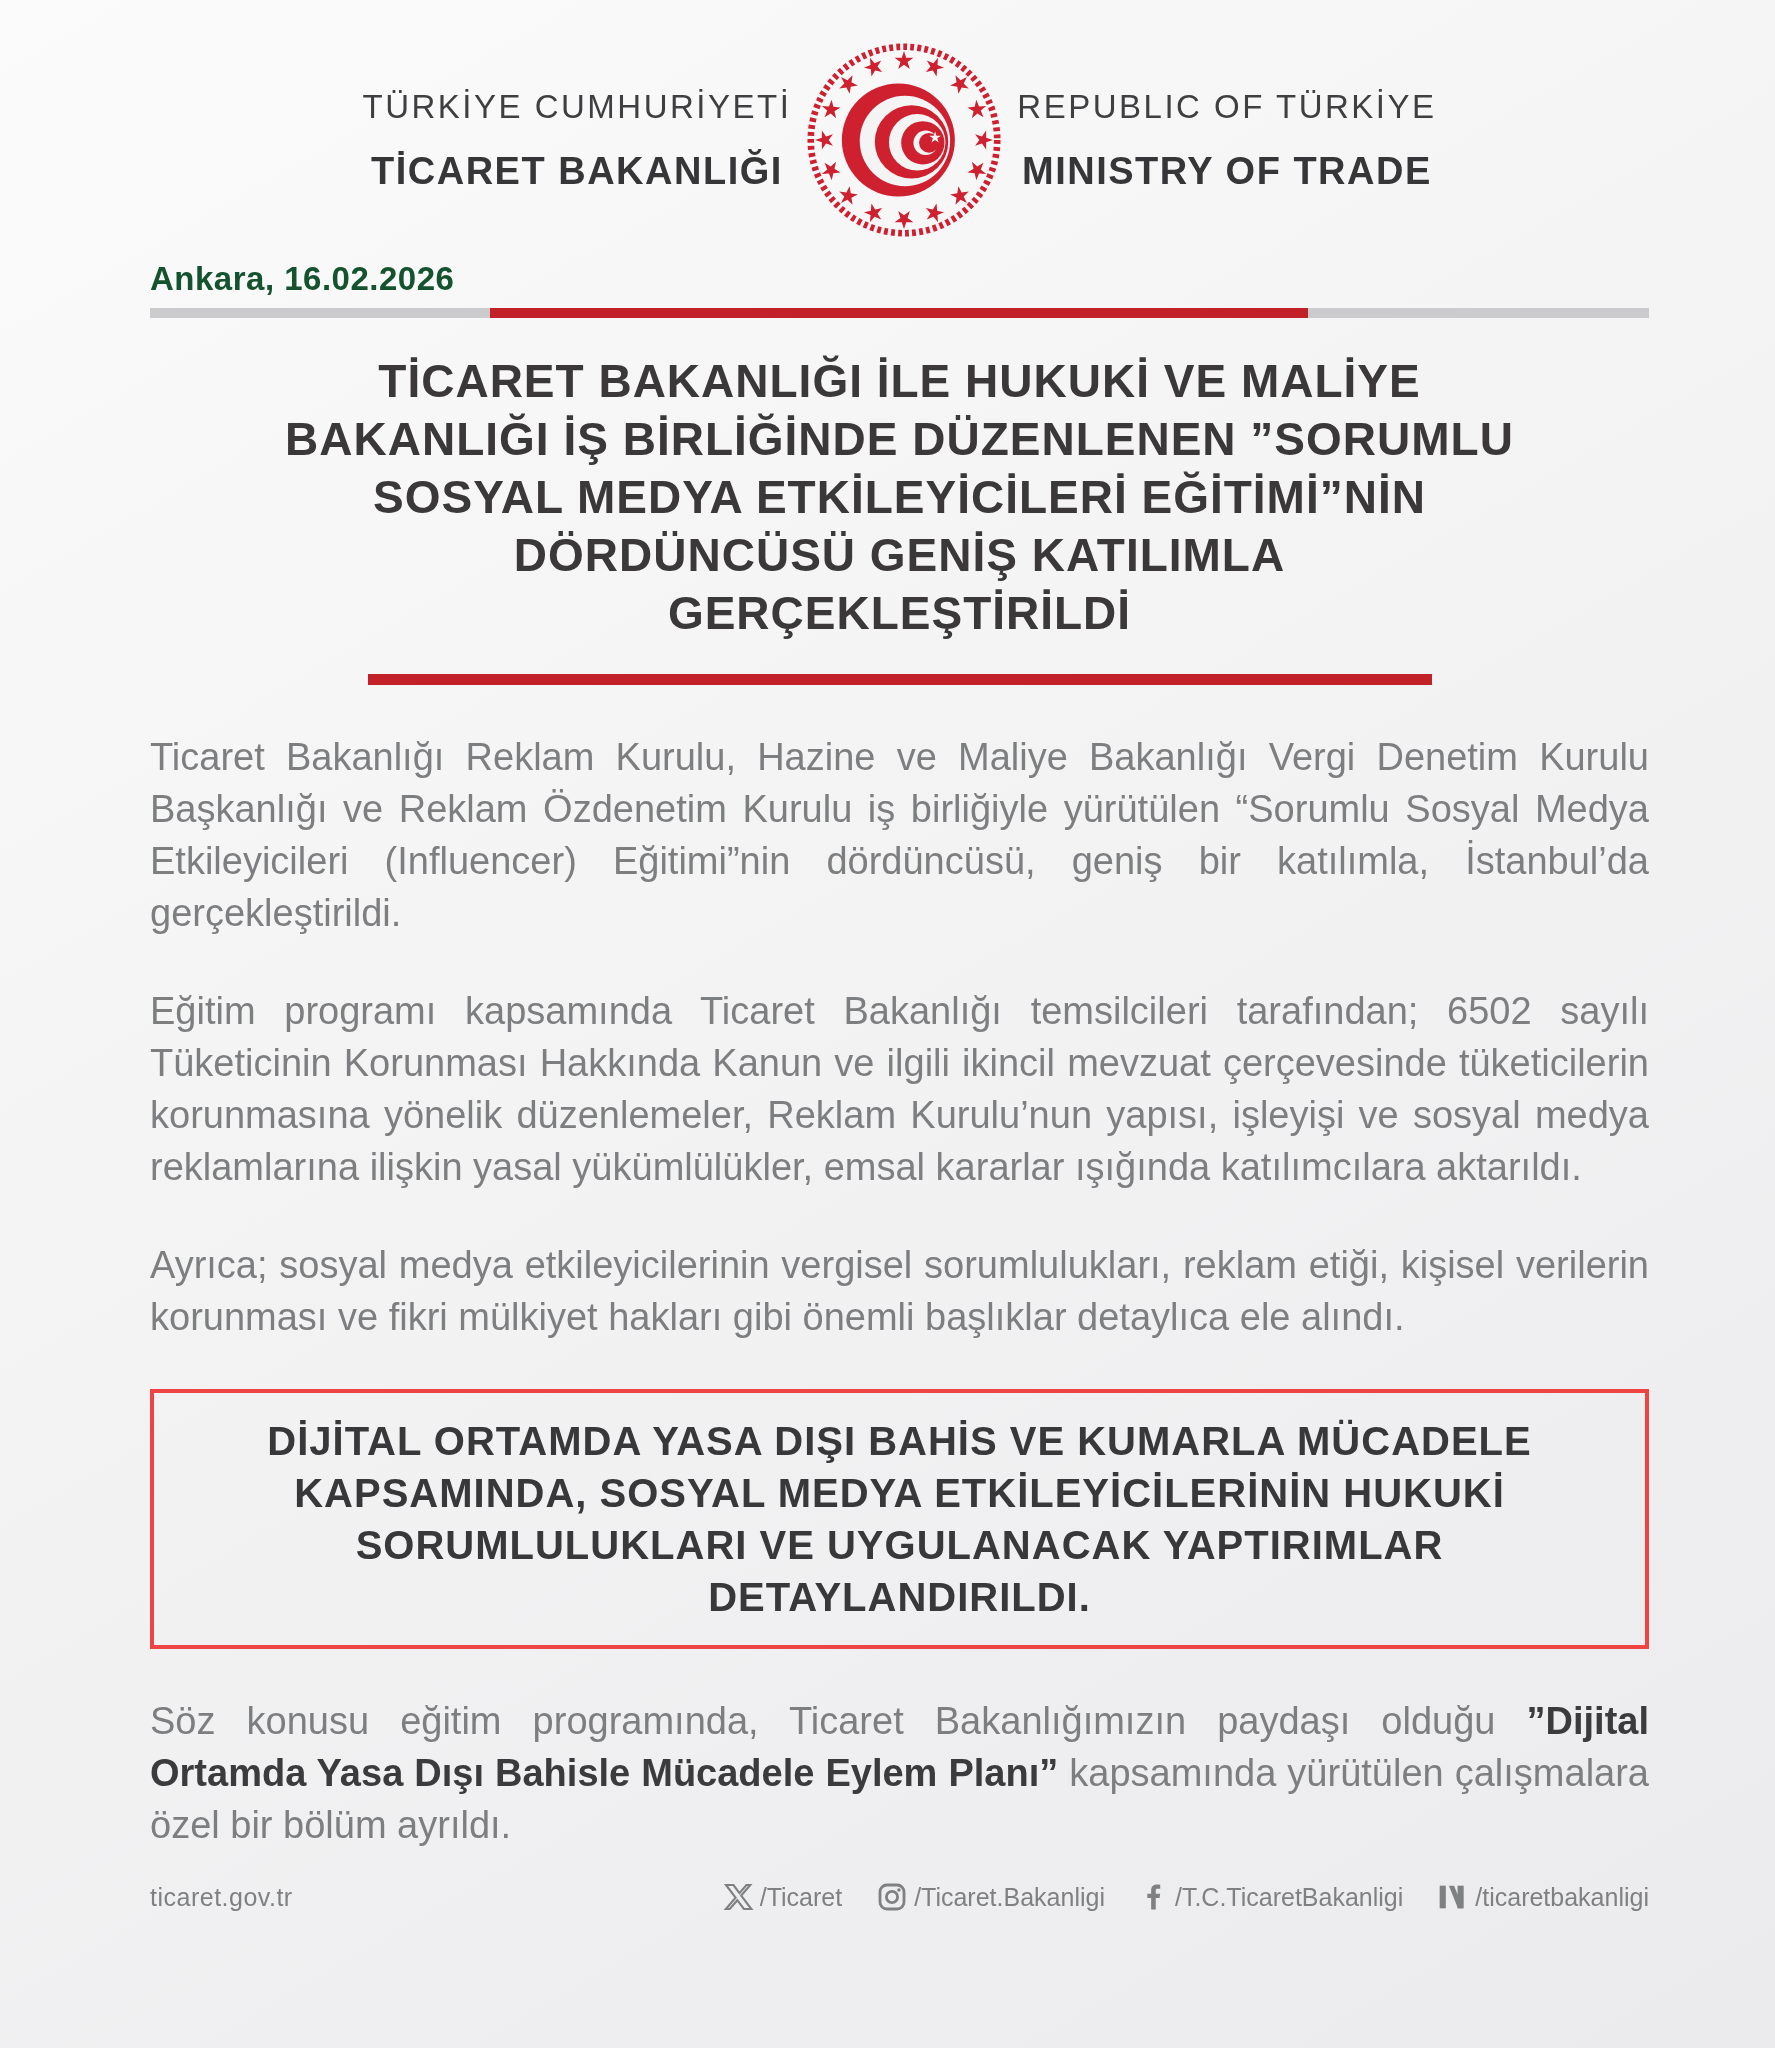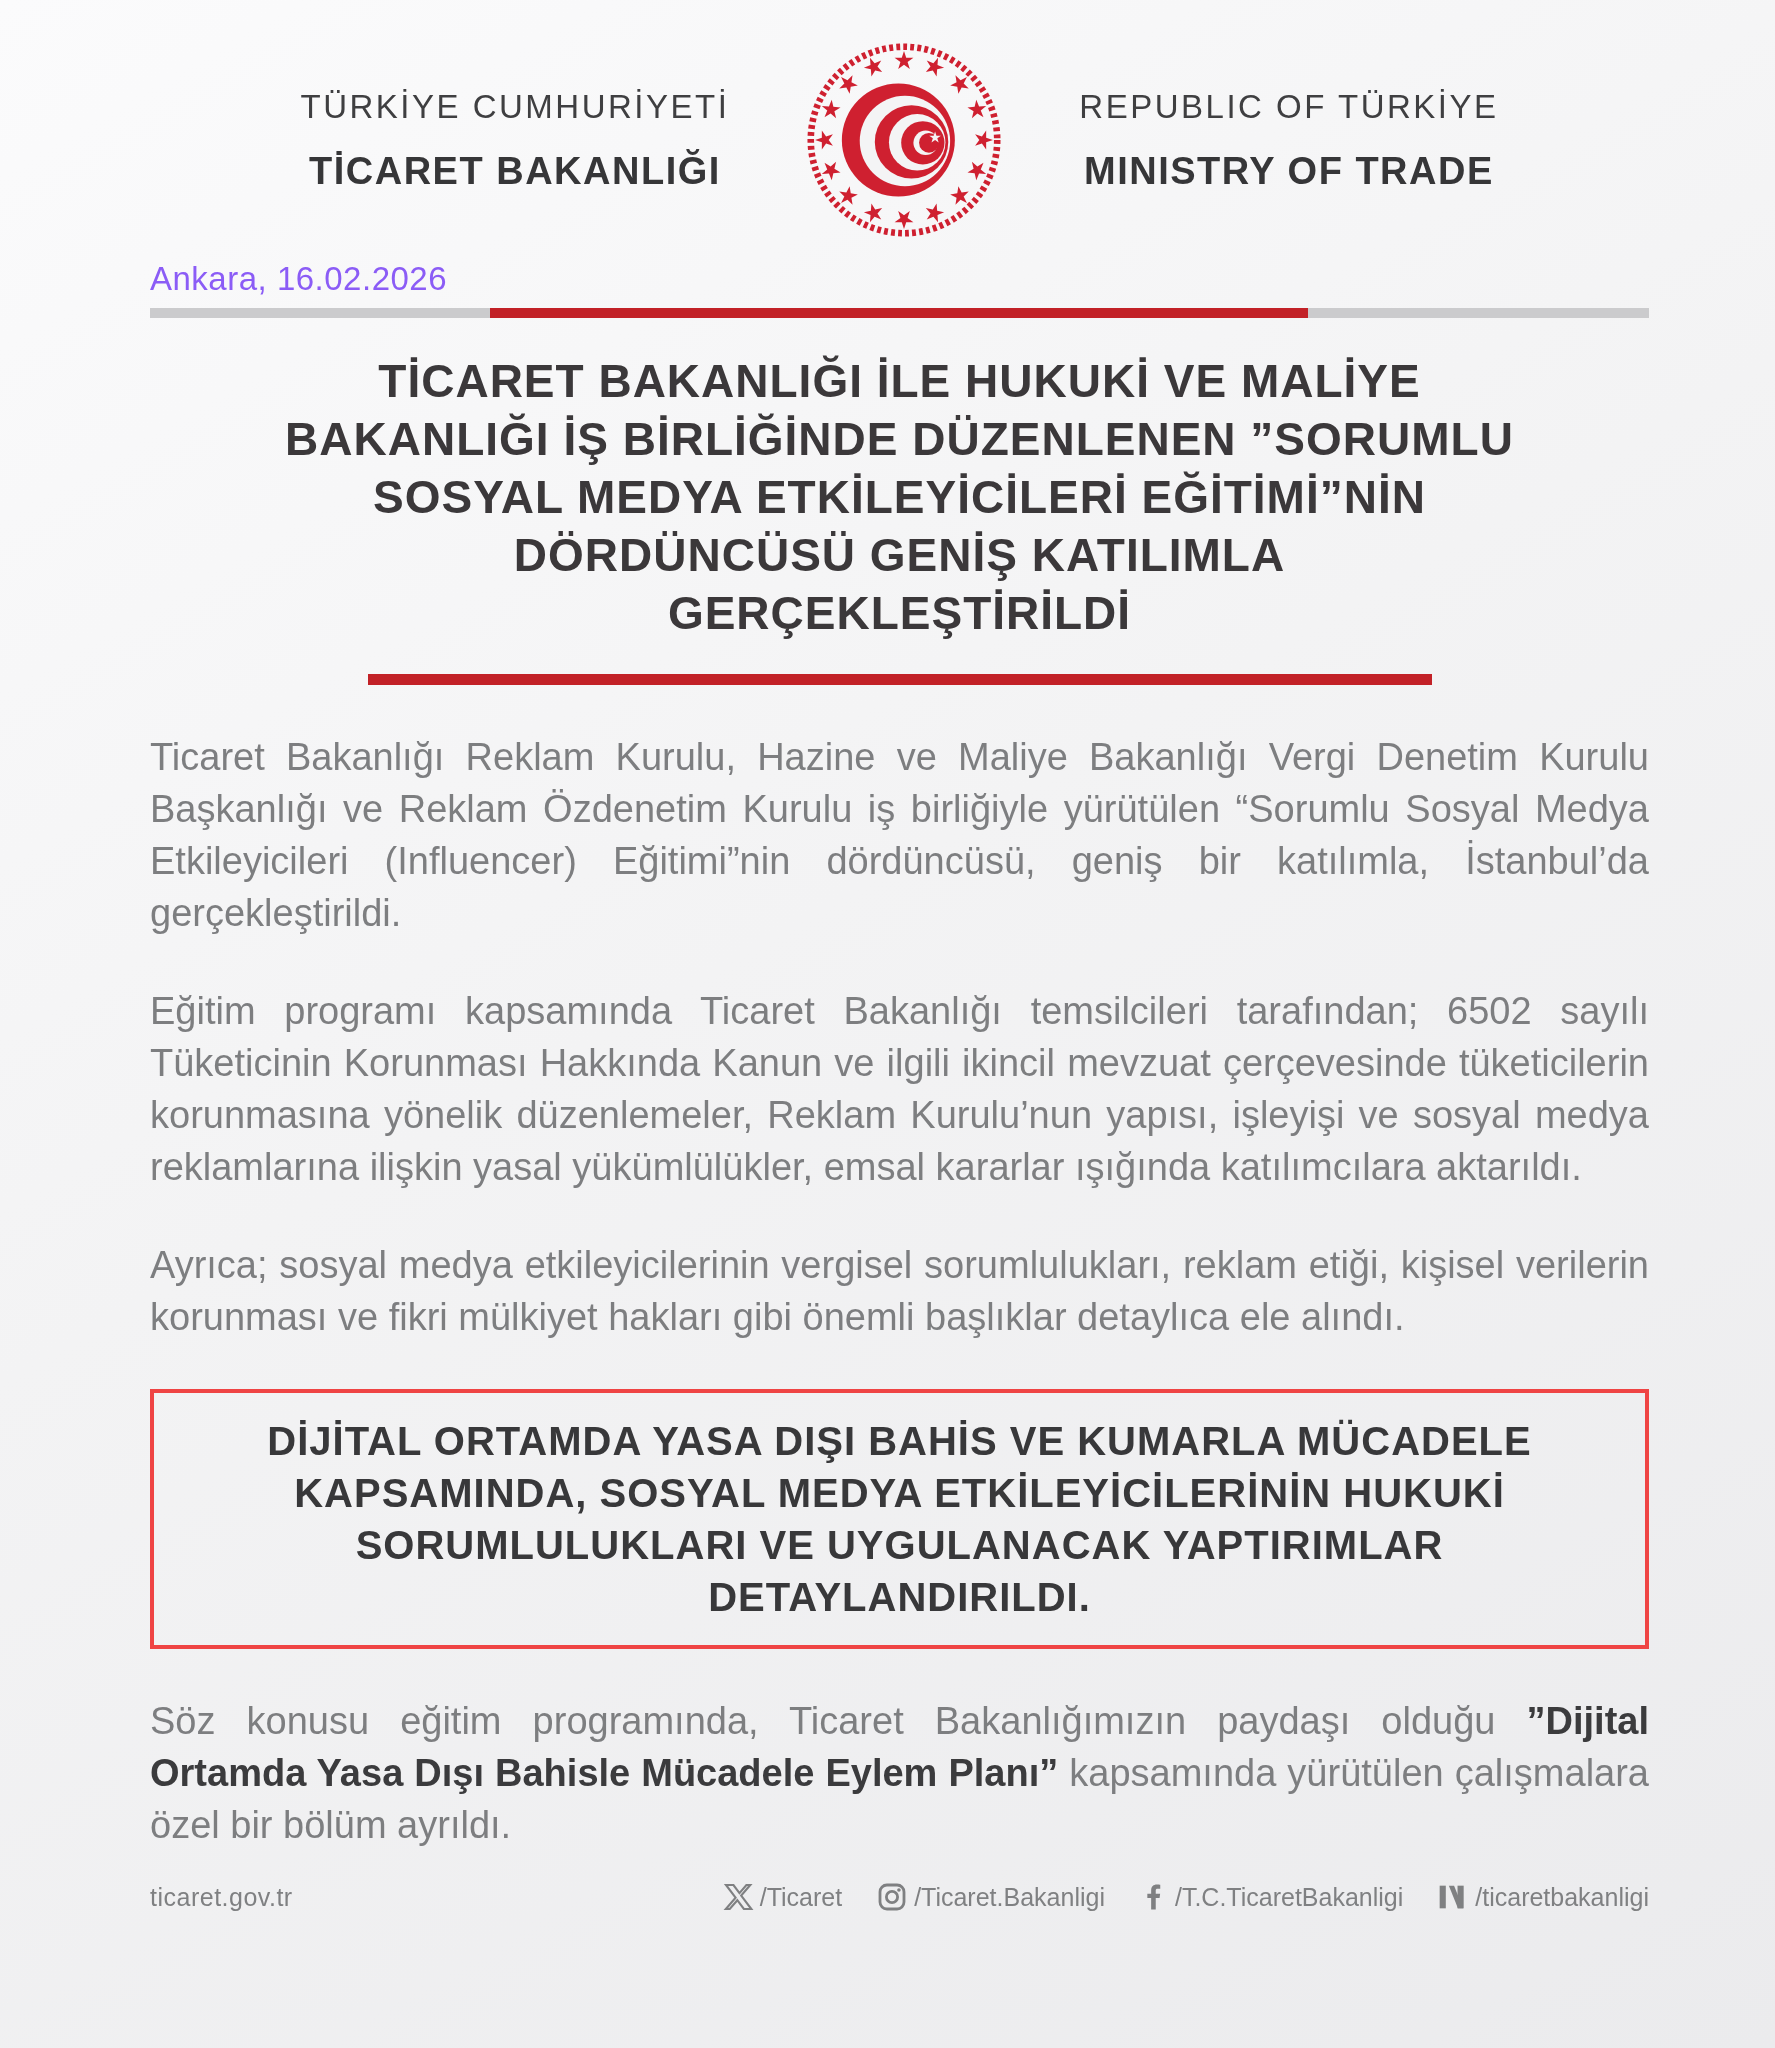--- a/index.html
+++ b/index.html
@@ -5,28 +5,28 @@
   * { margin:0; padding:0; box-sizing:border-box; }
   html,body { width:1775px; height:2048px; overflow:hidden; }
   body {
     font-family:"Liberation Sans","DejaVu Sans",sans-serif;
     background:linear-gradient(150deg,#fbfbfc 0%,#f3f3f4 45%,#ebebed 100%);
     color:#3d3d3f;
   }
   .page { padding:24px 126px 0 150px; }
 
   
-  .header { display:flex; align-items:center; justify-content:center; gap:62px; height:232px; }
+  .header { display:flex; align-items:center; justify-content:center; height:232px; }
   .org-block { text-align:center; white-space:nowrap; }
   .org-line1 { font-size:33px; font-weight:400; letter-spacing:2.5px; color:#3f3f41; }
   .org-line2 { font-size:38px; font-weight:700; letter-spacing:1.5px; color:#363638; margin-top:24px; }
   .logo-wrap { width:226px; height:226px; flex:0 0 auto; }
 
   
-  .dateline { margin-top:4px; font-size:33px; font-weight:400; letter-spacing:0.5px; color:#8b5cf6; }
+  .dateline { margin-top:4px; font-size:33px; font-weight:700; letter-spacing:0.5px; color:#14532d; }
   .top-divider { margin-top:10px; height:10px; background:#cacaci; background:#cbcbcd; position:relative; }
   .top-divider .red-seg { position:absolute; top:0; left:340px; width:818px; height:100%; background:#c22127; }
 
   
   .headline { margin-top:34px; text-align:center; font-size:46px; line-height:58px;
               font-weight:700; letter-spacing:1px; color:#3b383a; }
   .headline-rule { margin:32px auto 0 auto; width:1064px; height:11px; background:#c22127; }
 
   
   .para { margin-top:46px; font-size:38px; line-height:52px; font-weight:300;

